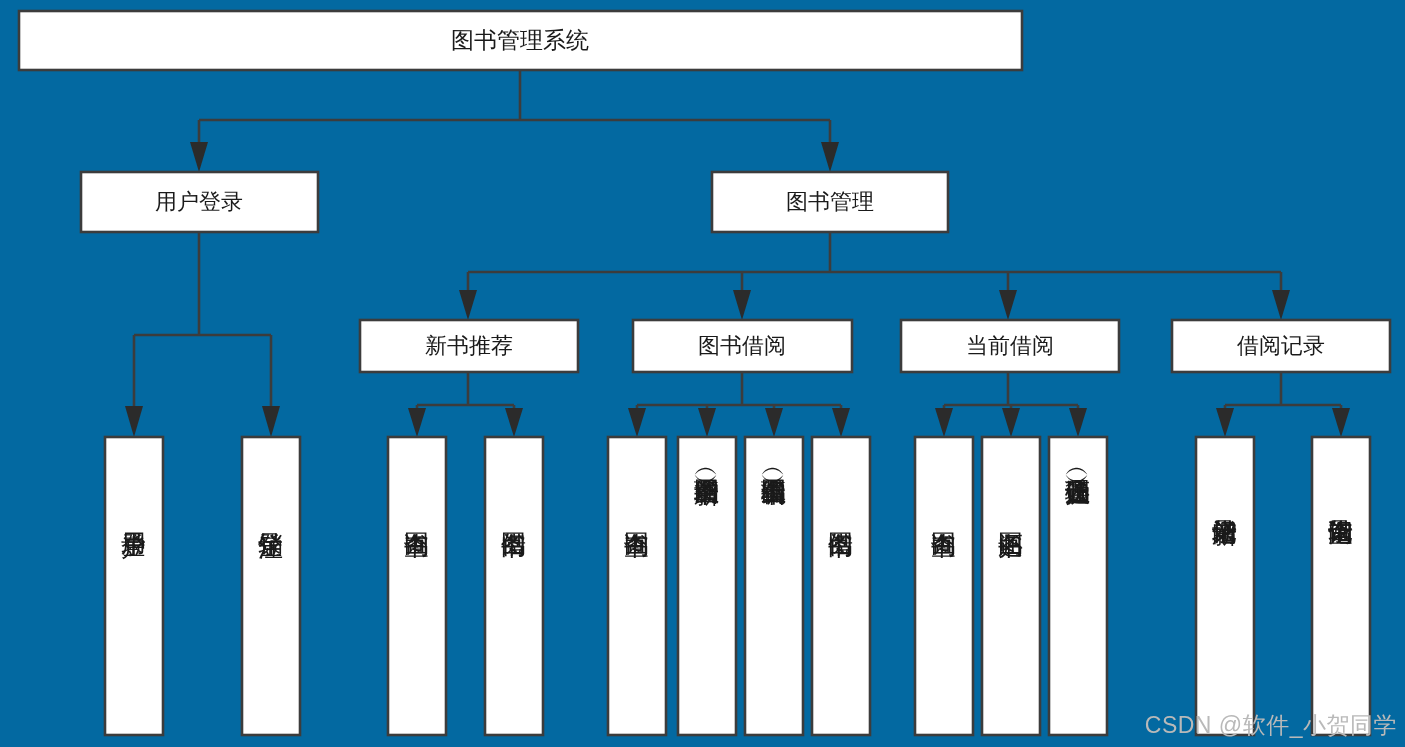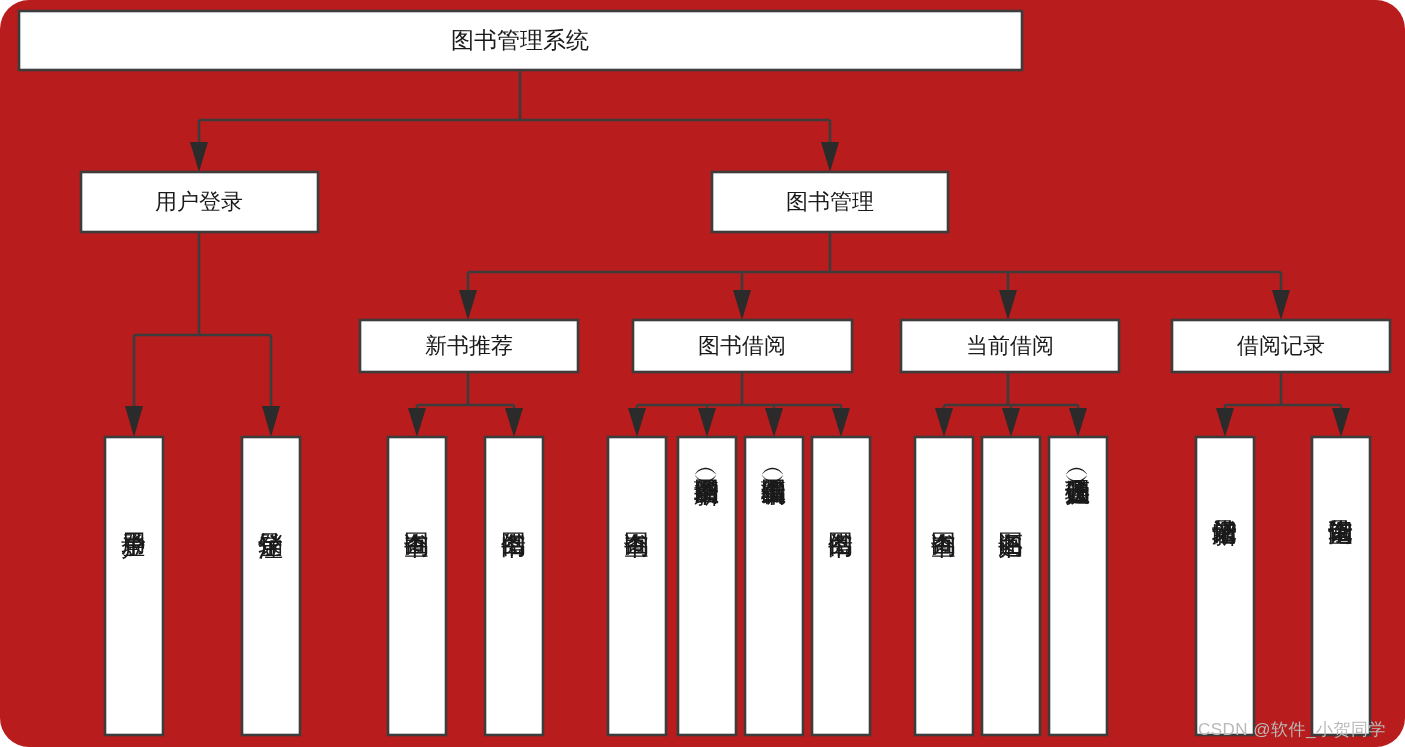--- a/index.html
+++ b/index.html
@@ -7,23 +7,22 @@
     padding: 0;
     background: #ffffff;
   }
   body {
     font-family: "Liberation Sans", "DejaVu Sans", sans-serif;
   }
   #canvas {
     position: relative;
     width: 1405px;
     height: 747px;
-    background: #b91c1c;
+    background: #0369a1;
     overflow: hidden;
-    border-radius: 29px;
   }
   #diagram-svg {
     position: absolute;
     left: 0;
     top: 0;
     width: 1405px;
     height: 747px;
   }
   .node-box {
     fill: #ffffff;
@@ -50,24 +49,24 @@
     stroke: #3c3c3c;
     stroke-width: 2.6;
     fill: none;
   }
   .arrow-head {
     fill: #2b2b2b;
     stroke: none;
   }
   .watermark {
     position: absolute;
-    right: 19px;
+    right: 8px;
     bottom: 6px;
     font-family: "Liberation Sans", "DejaVu Sans", sans-serif;
-    font-size: 17px;
+    font-size: 23px;
     color: #b9b9b9;
     letter-spacing: 0.5px;
     white-space: nowrap;
     user-select: none;
   }
 </style>
 </head>
 <body>
 
 <div id="canvas">

